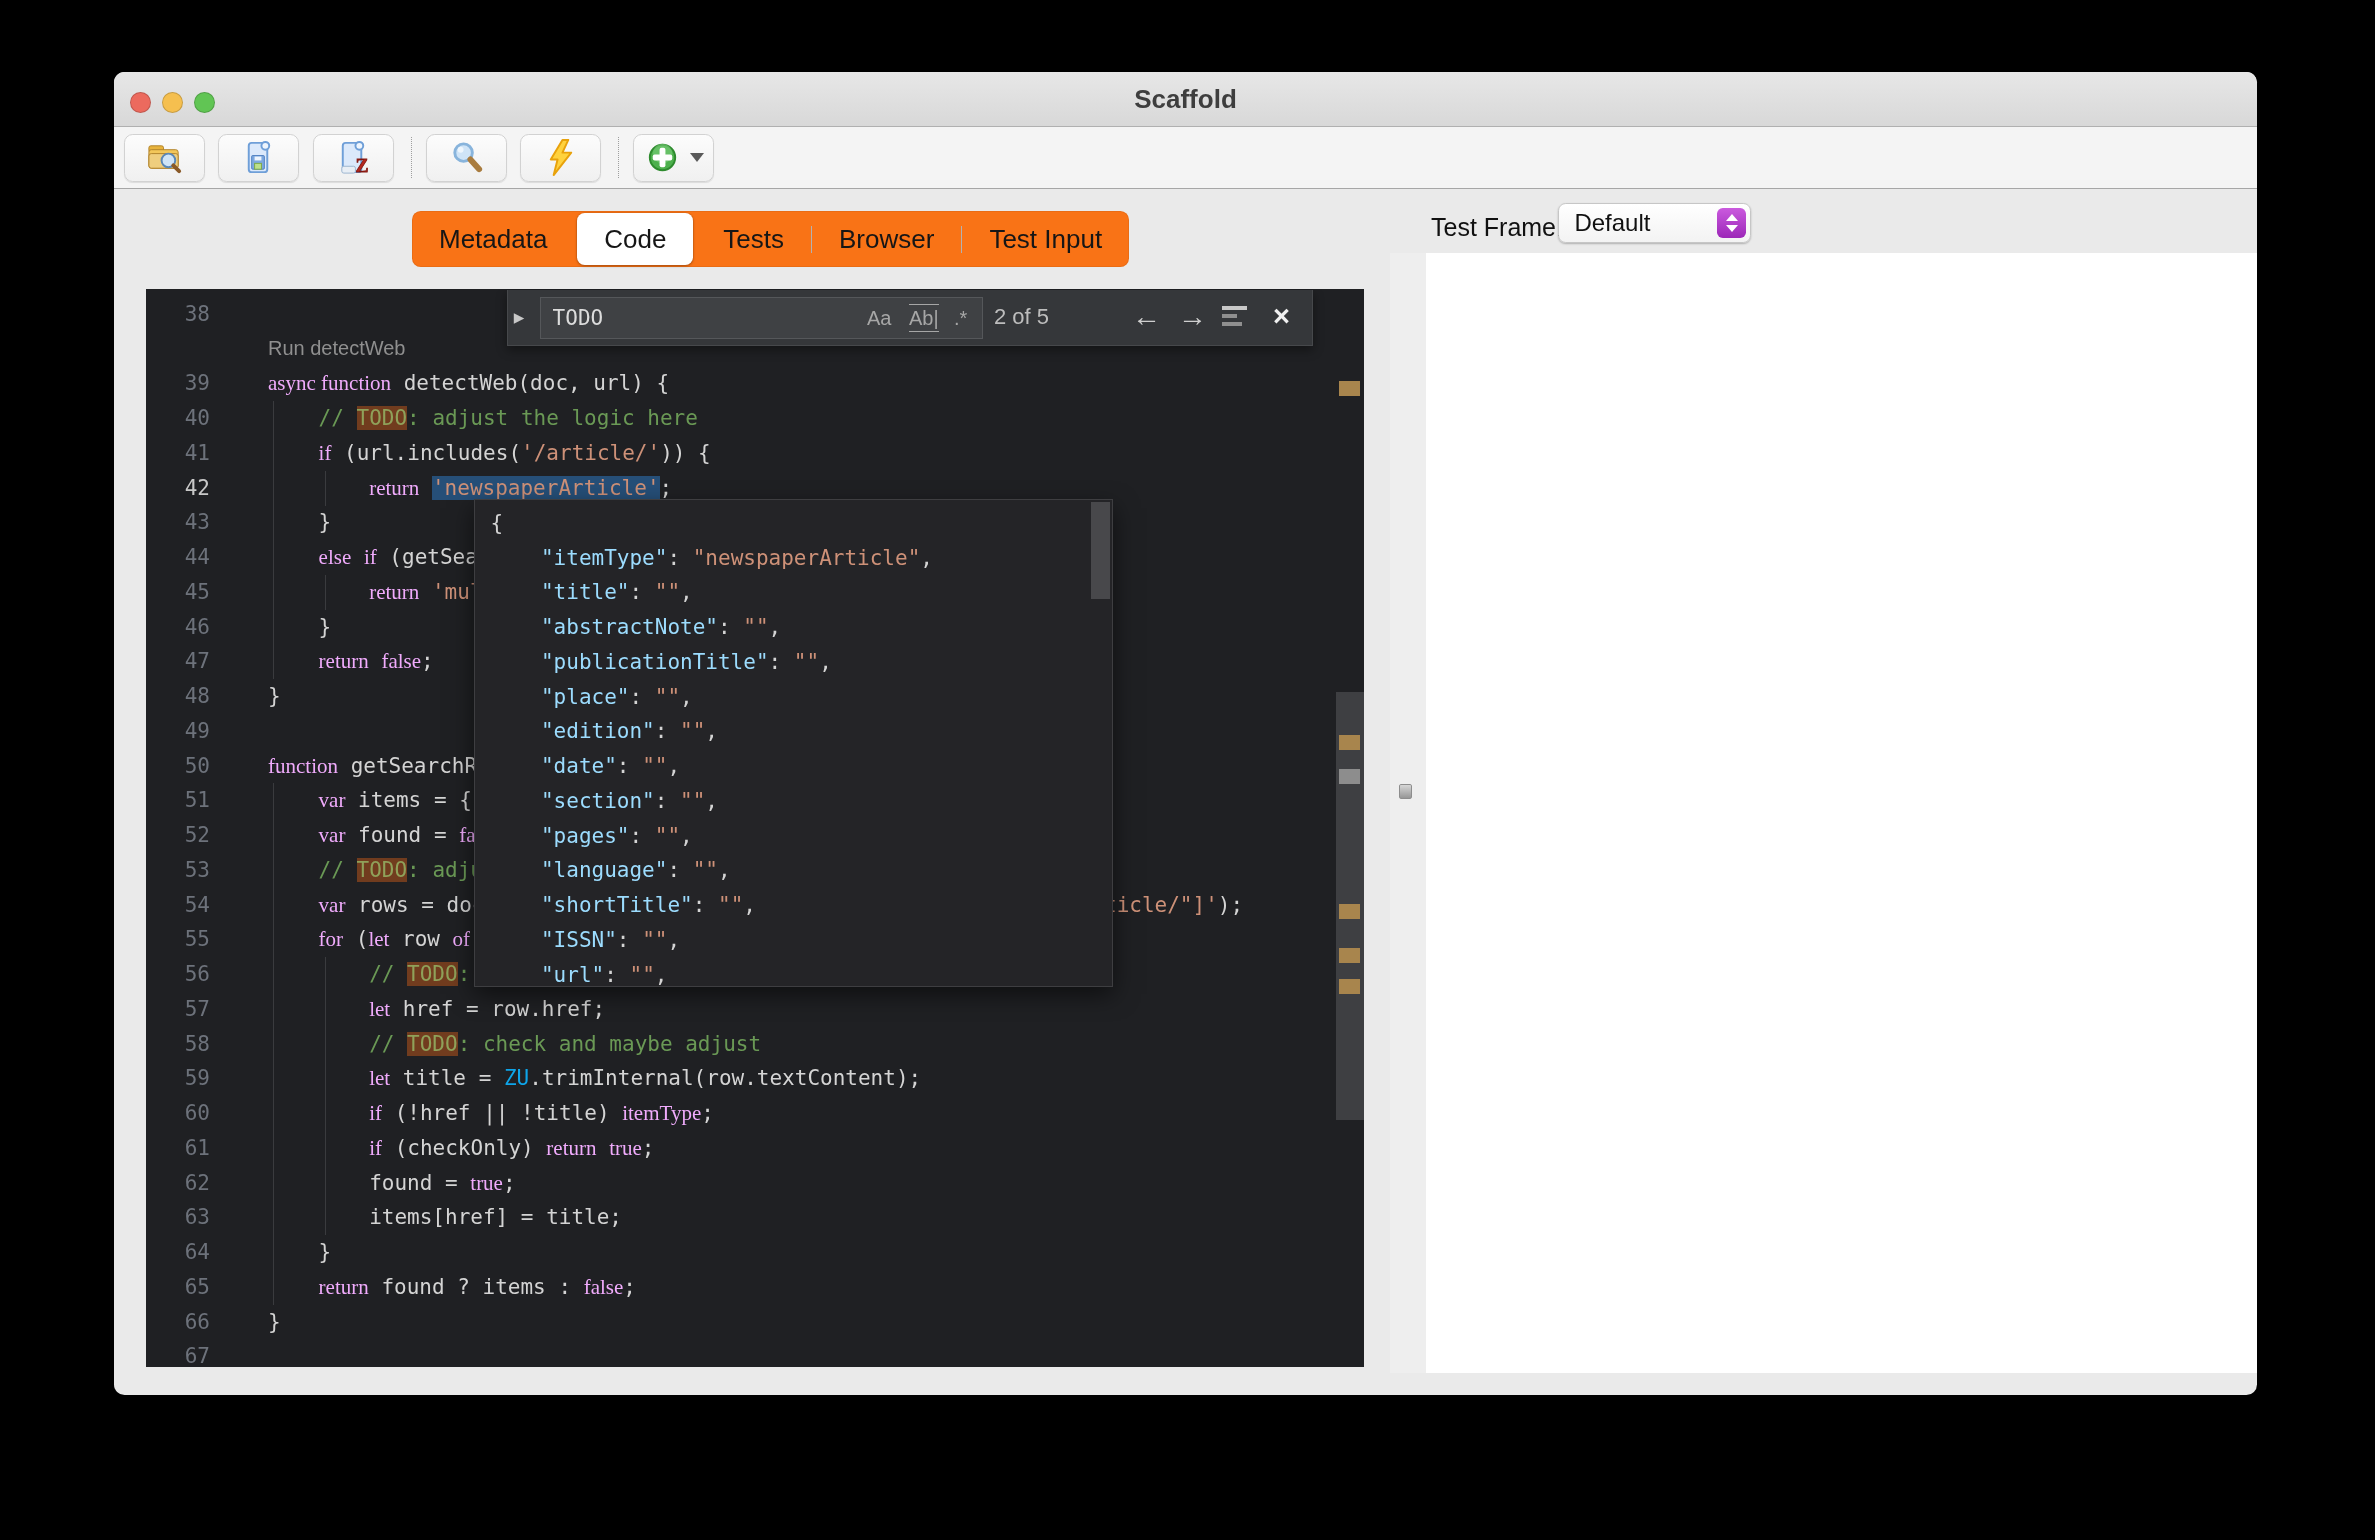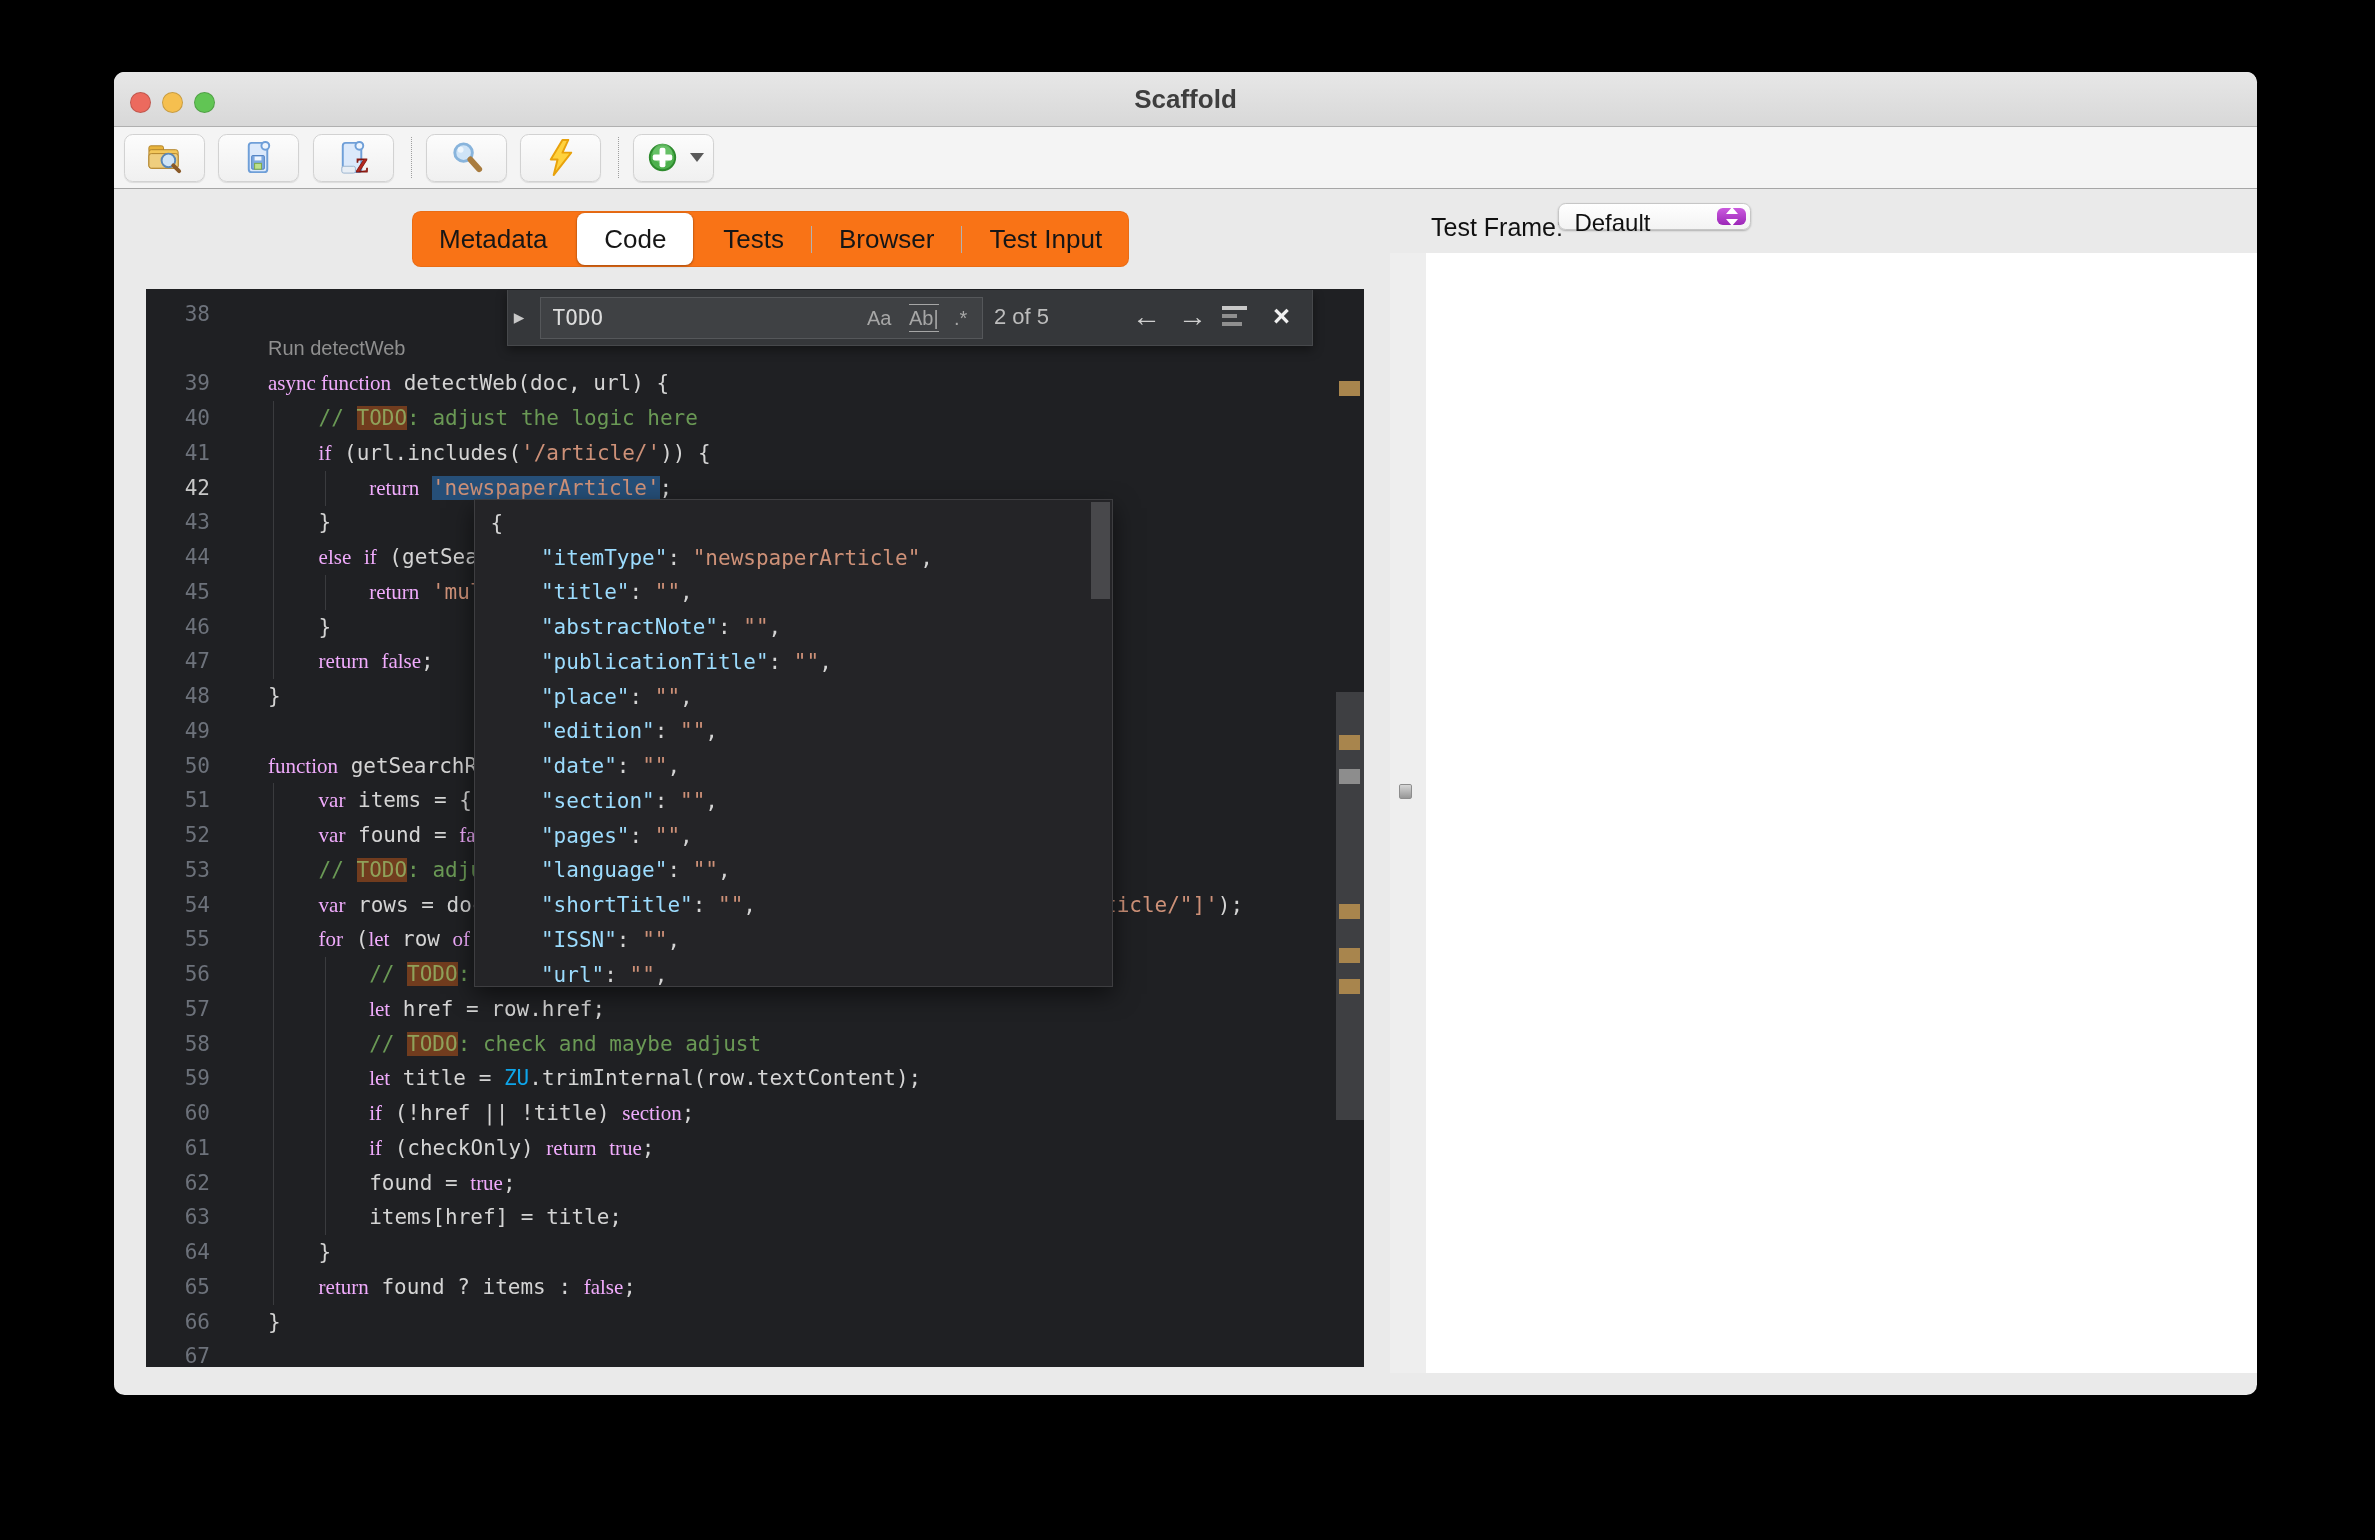--- a/index.html
+++ b/index.html
@@ -26,21 +26,21 @@
   
   #tabbar{position:absolute;left:298px;top:139px;height:56px;background:#f97316;border-radius:8.7px;
           display:flex;align-items:center;box-shadow:inset 0 0 0 1px rgba(0,0,0,.06);}
   .tab{height:56px;line-height:56px;padding:0 27px;font-size:26px;color:#161616;position:relative;}
   .tab.active{background:#fff;border-radius:7.7px;height:52px;line-height:52px;margin:1.9px;
               box-shadow:0 1px 2.9px rgba(0,0,0,.30),0 0 0 1px rgba(0,0,0,.05);}
   .tabsep{width:1px;height:27px;background:#b2b2b2;}
   .tabsep.hidden{visibility:hidden;width:1px;}
   
   #tf-label{position:absolute;left:1317px;top:141px;font-size:25px;color:#111;}
-  #tf-select{position:absolute;left:1444px;top:131px;width:193px;height:27px;border-radius:7.7px;
+  #tf-select{position:absolute;left:1444px;top:131px;width:193px;height:40px;border-radius:7.7px;
              background:linear-gradient(#fff,#f3f3f3);border:1px solid #c6c6c6;
              box-shadow:0 1px 1.9px rgba(0,0,0,.25);box-sizing:border-box;}
   #tf-value{position:absolute;left:15.4px;top:0;height:37px;line-height:37px;font-size:24px;color:#111;}
   #tf-stepper{position:absolute;right:3.9px;top:3.9px;bottom:3.9px;width:29px;border-radius:5.8px;
               background:linear-gradient(#ca5ade,#9c27b8);display:flex;flex-direction:column;
               align-items:center;justify-content:center;gap:4.8px;}
   .chev-up{width:0;height:0;border-left:6.8px solid transparent;border-right:6.8px solid transparent;border-bottom:7.7px solid #fff;}
   .chev-dn{width:0;height:0;border-left:6.8px solid transparent;border-right:6.8px solid transparent;border-top:7.7px solid #fff;}
   #white-panel{position:absolute;left:1312px;top:181px;width:831px;height:1120px;background:#fff;}
   #splitter{position:absolute;left:1276px;top:181px;width:36px;height:1120px;background:#eeeeee;}
@@ -209,21 +209,21 @@
           <div class="cl" style="top: 460px;"><span class="ln">50</span><span class="ct"><span class="t-k">function</span><span class="t-f"> getSearchResults(doc, checkOnly) {</span></span></div>
           <div class="cl" style="top: 494px;"><span class="ln">51</span><span class="ig" style="left: 127px;"></span><span class="ct"><span class="t-f">    </span><span class="t-k">var</span><span class="t-f"> items = {};</span></span></div>
           <div class="cl" style="top: 529px;"><span class="ln">52</span><span class="ig" style="left: 127px;"></span><span class="ct"><span class="t-f">    </span><span class="t-k">var</span><span class="t-f"> found = </span><span class="t-k">false</span><span class="t-f">;</span></span></div>
           <div class="cl" style="top: 564px;"><span class="ln">53</span><span class="ig" style="left: 127px;"></span><span class="ct"><span class="t-c">    // </span><span class="t-m">TODO</span><span class="t-c">: adjust the selector here</span></span></div>
           <div class="cl" style="top: 599px;"><span class="ln">54</span><span class="ig" style="left: 127px;"></span><span class="ct"><span class="t-f">    </span><span class="t-k">var</span><span class="t-f"> rows = doc.querySelectorAll(</span><span class="t-s">'.search-list h3 &gt; a[href*="/article/"]'</span><span class="t-f">);</span></span></div>
           <div class="cl" style="top: 633px;"><span class="ln">55</span><span class="ig" style="left: 127px;"></span><span class="ct"><span class="t-f">    </span><span class="t-k">for</span><span class="t-f"> (</span><span class="t-k">let</span><span class="t-f"> row </span><span class="t-k">of</span><span class="t-f"> rows) {</span></span></div>
           <div class="cl" style="top: 668px;"><span class="ln">56</span><span class="ig" style="left: 127px;"></span><span class="ig" style="left: 179px;"></span><span class="ct"><span class="t-c">        // </span><span class="t-m">TODO</span><span class="t-c">: skip if needed</span></span></div>
           <div class="cl" style="top: 703px;"><span class="ln">57</span><span class="ig" style="left: 127px;"></span><span class="ig" style="left: 179px;"></span><span class="ct"><span class="t-f">        </span><span class="t-k">let</span><span class="t-f"> href = row.href;</span></span></div>
           <div class="cl" style="top: 738px;"><span class="ln">58</span><span class="ig" style="left: 127px;"></span><span class="ig" style="left: 179px;"></span><span class="ct"><span class="t-c">        // </span><span class="t-m">TODO</span><span class="t-c">: check and maybe adjust</span></span></div>
           <div class="cl" style="top: 772px;"><span class="ln">59</span><span class="ig" style="left: 127px;"></span><span class="ig" style="left: 179px;"></span><span class="ct"><span class="t-f">        </span><span class="t-k">let</span><span class="t-f"> title = </span><span class="t-z">ZU</span><span class="t-f">.trimInternal(row.textContent);</span></span></div>
-          <div class="cl" style="top: 807px;"><span class="ln">60</span><span class="ig" style="left: 127px;"></span><span class="ig" style="left: 179px;"></span><span class="ct"><span class="t-f">        </span><span class="t-k">if</span><span class="t-f"> (!href || !title) </span><span class="t-k">section</span><span class="t-f">;</span></span></div>
+          <div class="cl" style="top: 807px;"><span class="ln">60</span><span class="ig" style="left: 127px;"></span><span class="ig" style="left: 179px;"></span><span class="ct"><span class="t-f">        </span><span class="t-k">if</span><span class="t-f"> (!href || !title) </span><span class="t-k">itemType</span><span class="t-f">;</span></span></div>
           <div class="cl" style="top: 842px;"><span class="ln">61</span><span class="ig" style="left: 127px;"></span><span class="ig" style="left: 179px;"></span><span class="ct"><span class="t-f">        </span><span class="t-k">if</span><span class="t-f"> (checkOnly) </span><span class="t-k">return</span><span class="t-f"> </span><span class="t-k">true</span><span class="t-f">;</span></span></div>
           <div class="cl" style="top: 877px;"><span class="ln">62</span><span class="ig" style="left: 127px;"></span><span class="ig" style="left: 179px;"></span><span class="ct"><span class="t-f">        found = </span><span class="t-k">true</span><span class="t-f">;</span></span></div>
           <div class="cl" style="top: 911px;"><span class="ln">63</span><span class="ig" style="left: 127px;"></span><span class="ig" style="left: 179px;"></span><span class="ct"><span class="t-f">        items[href] = title;</span></span></div>
           <div class="cl" style="top: 946px;"><span class="ln">64</span><span class="ig" style="left: 127px;"></span><span class="ct"><span class="t-f">    }</span></span></div>
           <div class="cl" style="top: 981px;"><span class="ln">65</span><span class="ig" style="left: 127px;"></span><span class="ct"><span class="t-f">    </span><span class="t-k">return</span><span class="t-f"> found ? items : </span><span class="t-k">false</span><span class="t-f">;</span></span></div>
           <div class="cl" style="top: 1016px;"><span class="ln">66</span><span class="ct"><span class="t-f">}</span></span></div>
           <div class="cl" style="top: 1050px;"><span class="ln">67</span><span class="ct"></span></div>
         </div>
 
       <div id="ruler">

